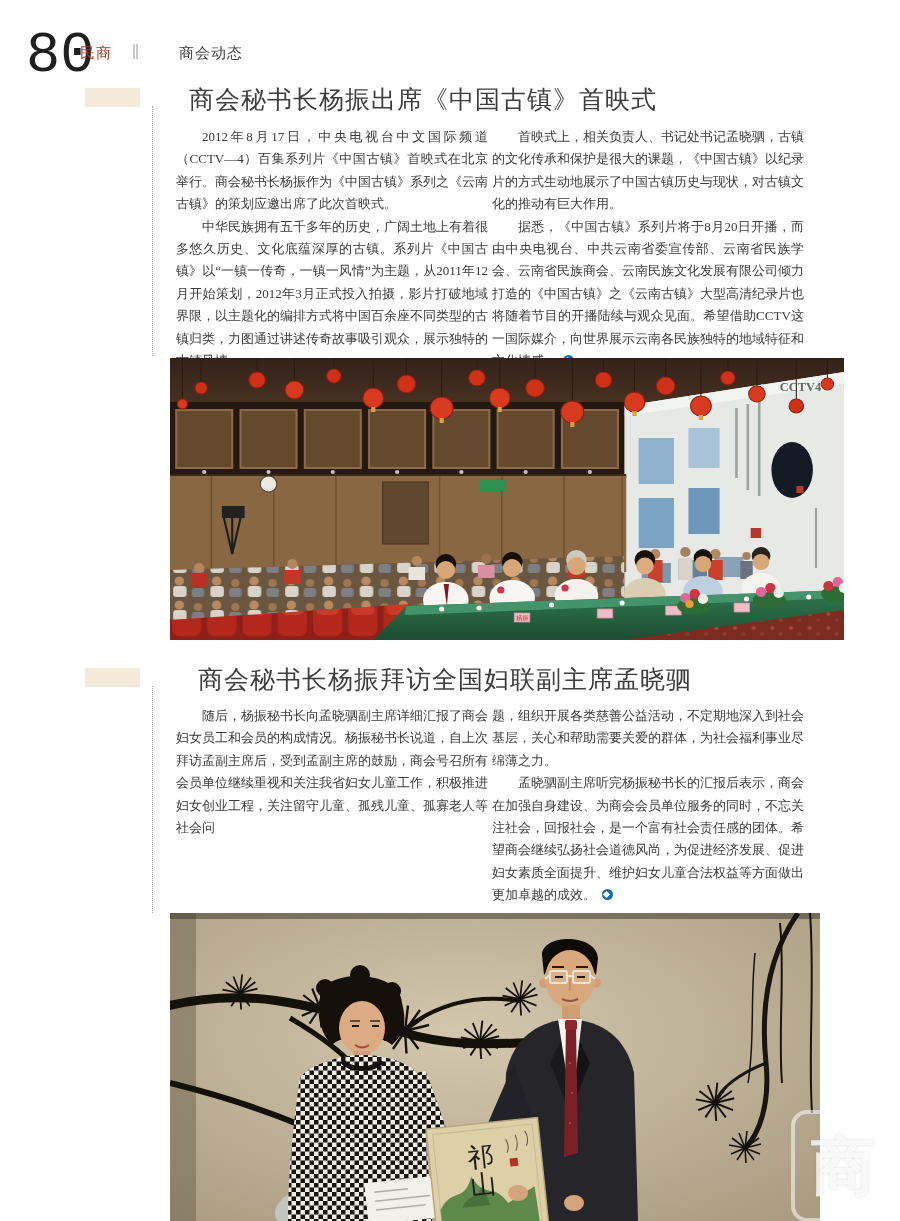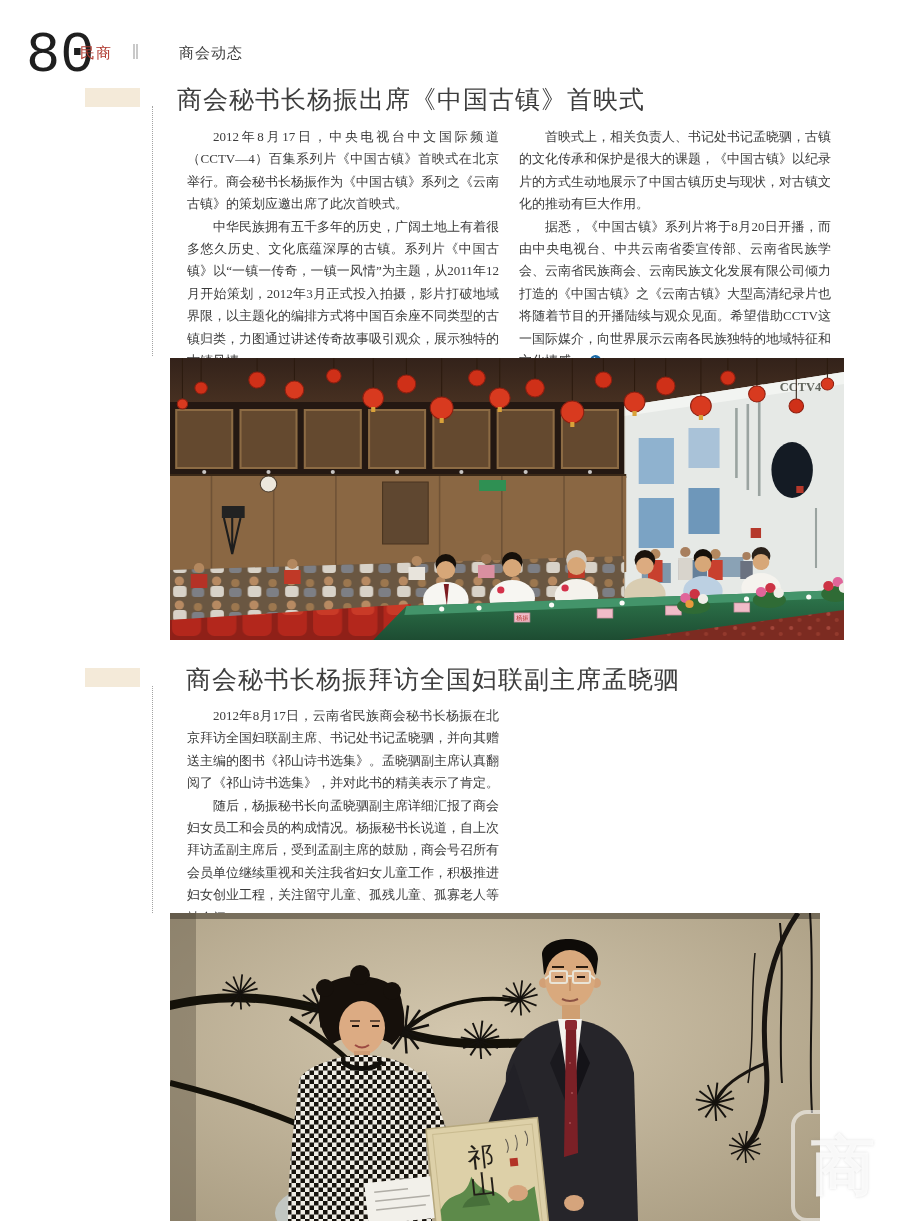--- a/index.html
+++ b/index.html
@@ -10,24 +10,24 @@
   
   .page-num{left:26px;top:28px;font-size:57px;line-height:1;color:#1f1f1f;font-family:Liberation Mono, monospace;}
   .mag-line{left:80px;top:44px;display:flex;align-items:flex-start;gap:21px;font-size:15px;font-family:Liberation Serif, serif;}
   .mag-name{color:#b0392f;letter-spacing:1px;}
   .hdr-div{width:5px;height:15px;background:linear-gradient(to right,#c9c9c9 35%,#ffffff 35%,#ffffff 60%,#c9c9c9 60%);}
   .sec-name{color:#3f3f3f;letter-spacing:1px;margin-left:20px;}
 
   
   .beige-block{width:55px;height:19px;background:#f4ead9;}
   .dotline{width:0;border-left:1px dotted #a3a3a3;}
-  .art-title{font-size:25px;color:#3d3d3d;letter-spacing:1px;white-space:nowrap;}
+  .art-title{font-size:25px;color:#3d3d3d;letter-spacing:1px;white-space:nowrap;margin-left:12px;}
 
   
-  .cols{display:flex;gap:20px;width:644px;margin-left:11px;}
+  .cols{display:flex;gap:4px;width:644px;}
   .col{width:312px;}
   .col p{margin:0;font-size:13px;line-height:22.4px;color:#3b3b3b;text-align:justify;}
   .ind{text-indent:2em;}
   .endmark{display:inline-block;width:11px;height:11px;border-radius:50%;background:#1c6ca9;
            margin-left:6px;position:relative;top:1px;}
   .endmark i{position:absolute;left:2px;top:3px;width:5px;height:5px;background:#fff;transform:rotate(45deg);}
 
   
   .photo{position:absolute;overflow:hidden;}
   .photo svg{display:block;width:100%;height:100%;}
@@ -261,22 +261,25 @@
       <polygon points="436,282 650,252 650,282" fill="url(#carpetP)"></polygon>
     </svg>
   </div>
 
   <div class="abs beige-block" style="left:85px;top:668px;"></div>
   <div class="abs dotline" style="left:152px;top:686px;height:227px;"></div>
   <div class="abs art-title" style="left:186px;top:663px;">商会秘书长杨振拜访全国妇联副主席孟晓驷</div>
 
   <div class="abs cols" style="left:176px;top:705px;">
     <div class="col">
-      <p class="ind">2012年8月17日，云南省民族商会秘书长杨振在北京拜访全国妇联副主席、书记处书记孟晓驷，并向其赠送主编的图书《祁山诗书选集》。孟晓驷副主席认真翻阅了《祁山诗书选集》，并对此书的精美表示了肯定。</p>
       <p class="ind">随后，杨振秘书长向孟晓驷副主席详细汇报了商会妇女员工和会员的构成情况。杨振秘书长说道，自上次拜访孟副主席后，受到孟副主席的鼓励，商会号召所有会员单位继续重视和关注我省妇女儿童工作，积极推进妇女创业工程，关注留守儿童、孤残儿童、孤寡老人等社会问</p>
+    </div>
+    <div class="col">
+      <p>题，组织开展各类慈善公益活动，不定期地深入到社会基层，关心和帮助需要关爱的群体，为社会福利事业尽绵薄之力。</p>
+      <p class="ind"><span>孟晓驷副主席听完杨振秘书长的汇报后表示，商会在加强自身建设、为商会会员单位服务的同时，不忘关注社会，回报社会，是一个富有社会责任感的团体。希望商会继续弘扬社会道德风尚，为促进经济发展、促进妇女素质全面提升、维护妇女儿童合法权益等方面做出更加卓越的成效。</span><span class="endmark"><i></i></span></p>
     </div>
   </div>
 
   <div class="photo" style="left:170px;top:913px;width:650px;height:308px;">
     <svg viewBox="0 0 650 308" preserveAspectRatio="none">
       <defs>
         <radialGradient id="paperG" cx="0.45" cy="0.4" r="0.85">
           <stop offset="0" stop-color="#d3c7ae"></stop>
             <stop offset="1" stop-color="#a5987d"></stop>
         </radialGradient>

